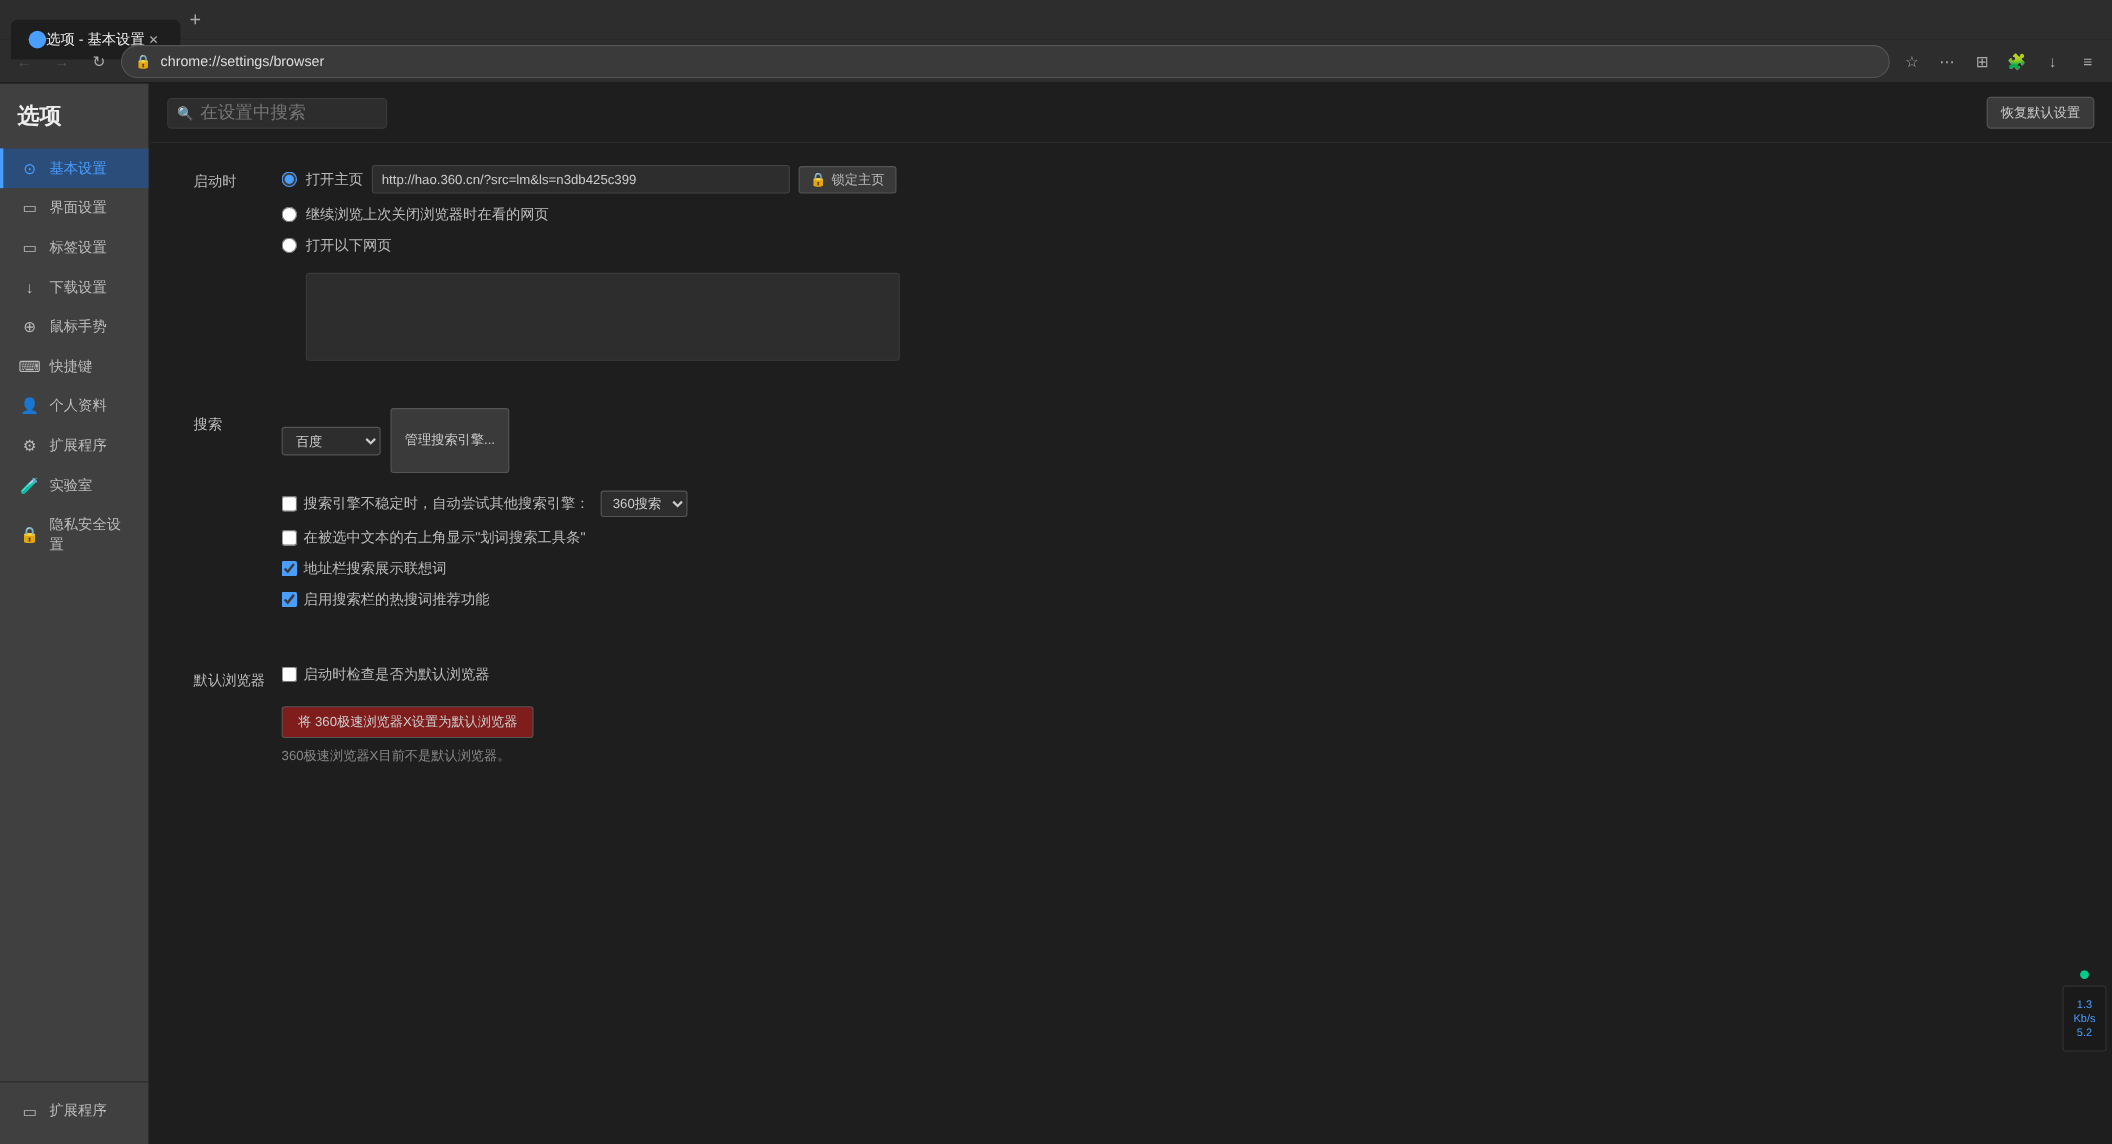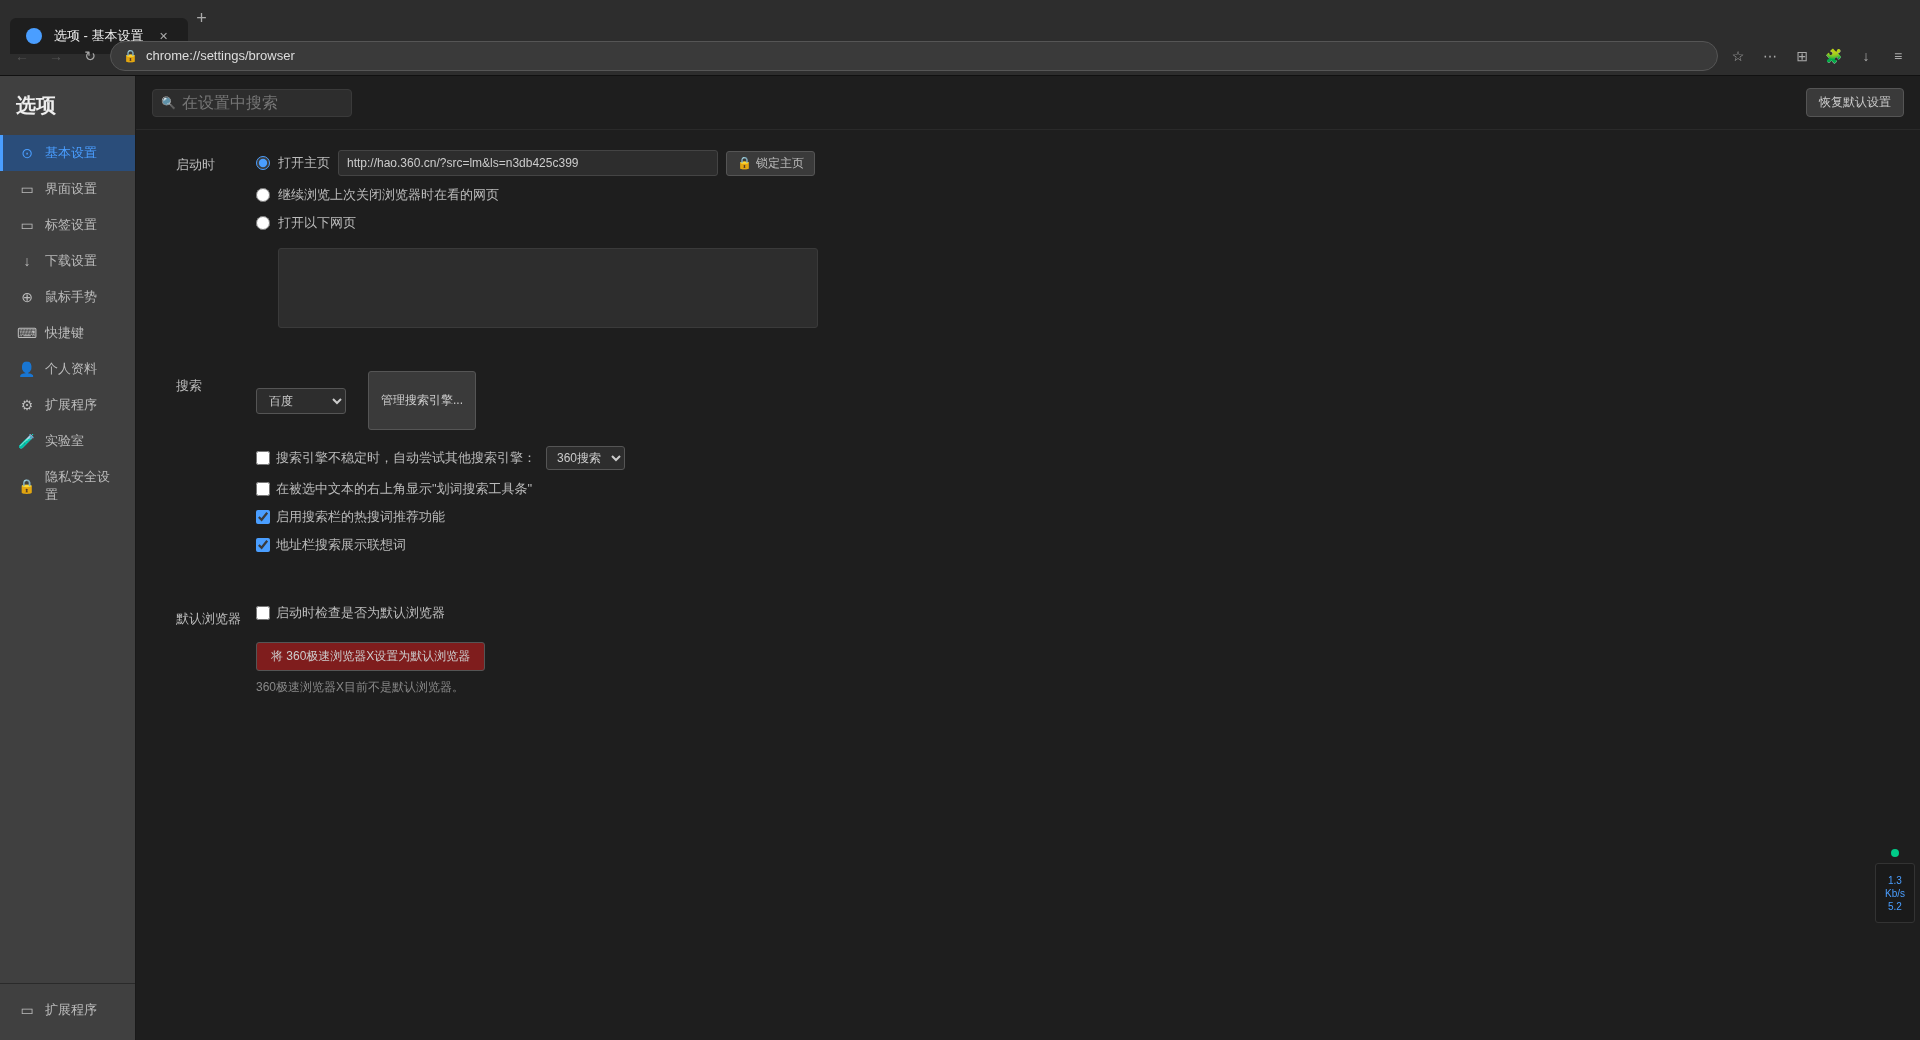--- a/index.html
+++ b/index.html
@@ -18,21 +18,21 @@
       height: 36px;
       background: #2d2d2d;
       padding: 0 10px;
     }
     .tab-active {
       background: #1e1e1e;
       border-radius: 6px 6px 0 0;
       padding: 6px 16px;
       display: flex;
       align-items: center;
-      gap: 12px;
+      gap: 0;
       font-size: 13px;
       color: #eee;
       height: 36px;
       margin-top: 36px;
     }
     .tab-favicon {
       width: 16px;
       height: 16px;
       background: #4a9eff;
       border-radius: 50%;
@@ -280,21 +280,21 @@
       margin-left: 22px;
       resize: none;
       color: #ccc;
       padding: 6px;
     }
 
     
     .search-engine-row {
       display: flex;
       align-items: center;
-      gap: 22px;
+      gap: 9px;
       margin-bottom: 16px;
     }
     .engine-select {
       background: #2d2d2d;
       border: 1px solid #555;
       border-radius: 3px;
       padding: 4px 8px;
       color: #ccc;
       font-size: 12px;
       cursor: pointer;
@@ -352,21 +352,21 @@
     .default-status-text {
       color: #888;
       font-size: 12px;
       margin-top: 8px;
     }
 
     
     .network-widget {
       position: fixed;
       right: 0;
-      bottom: 117px;
+      bottom: 84px;
       width: 50px;
       display: flex;
       flex-direction: column;
       align-items: center;
       gap: 2px;
     }
     .network-dot {
       width: 8px;
       height: 8px;
       background: #00cc88;
@@ -558,27 +558,27 @@
                 <option>360搜索</option>
               </select>
             </div>
 
             <div class="checkbox-row">
               <input type="checkbox" class="checkbox-input" id="cb-word" style="">
               <label for="cb-word" class="checkbox-label">在被选中文本的右上角显示"划词搜索工具条"</label>
             </div>
 
             <div class="checkbox-row">
+              <input type="checkbox" class="checkbox-input" id="cb-addr" checked="" style="">
+              <label for="cb-addr" class="checkbox-label">地址栏搜索展示联想词</label>
+            </div>
+
+            <div class="checkbox-row">
               <input type="checkbox" class="checkbox-input" id="cb-hot" checked="" style="">
               <label for="cb-hot" class="checkbox-label">启用搜索栏的热搜词推荐功能</label>
-            </div>
-
-            <div class="checkbox-row">
-              <input type="checkbox" class="checkbox-input" id="cb-addr" checked="" style="">
-              <label for="cb-addr" class="checkbox-label">地址栏搜索展示联想词</label>
             </div>
 
           </div>
         </div>
       </div>
 
       <div class="section">
         <div class="section-row">
           <div class="section-label">默认浏览器</div>
           <div class="section-body">

